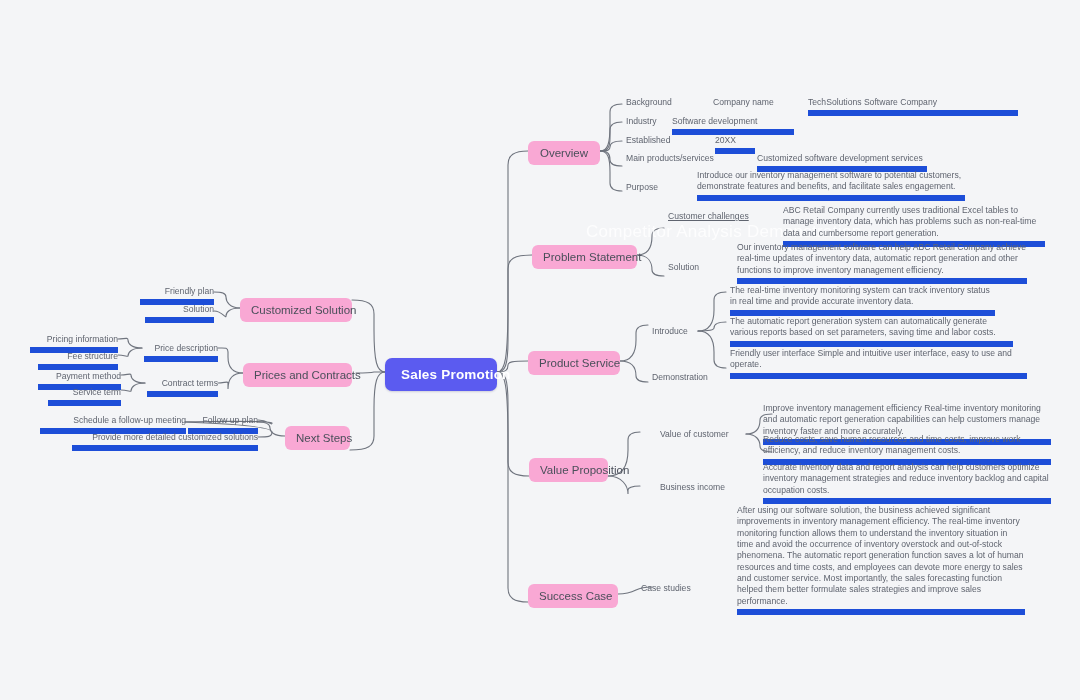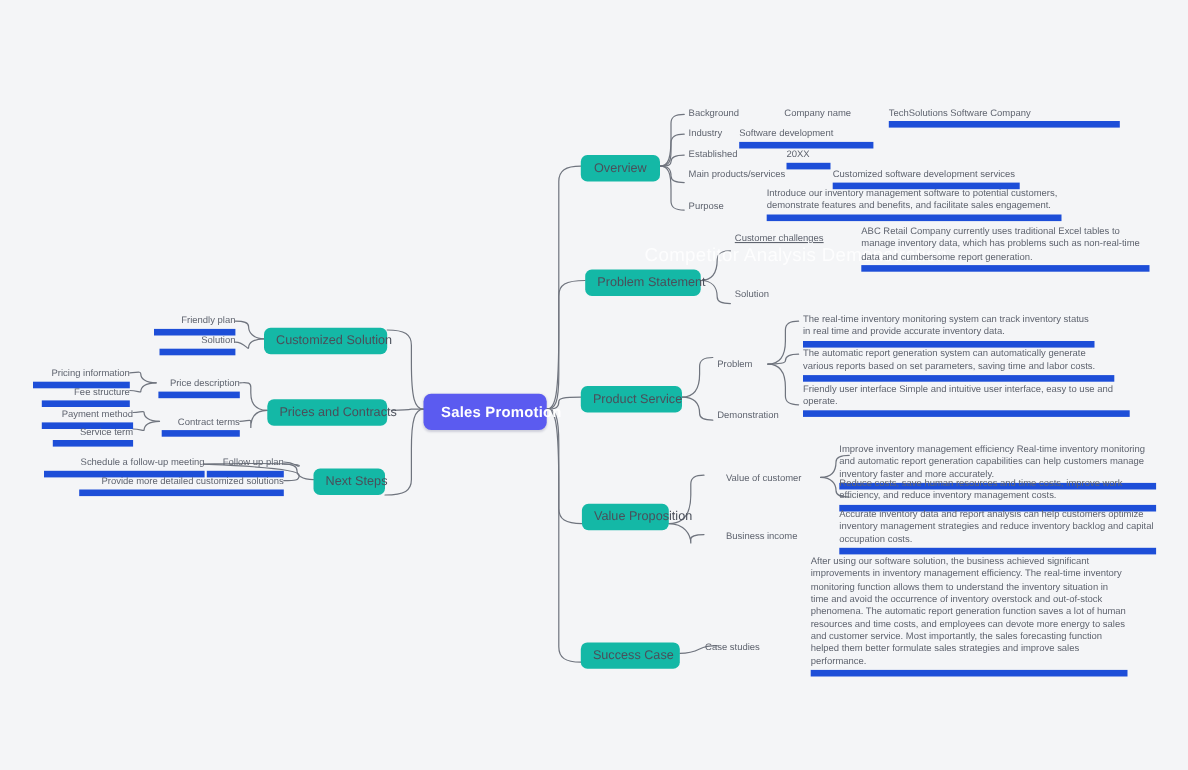--- a/index.html
+++ b/index.html
@@ -42,21 +42,21 @@
     font-size: 13.5px;
     font-weight: bold;
     letter-spacing: .2px;
     padding: 9px 16px;
     text-align: center;
     box-shadow: 0 1px 2px rgba(40,40,90,.18);
   }
 
   
   .branch-node {
-    background: #14b8a6;
+    background: #f9a8d4;
     color: #4a4f5a;
     border-radius: 6px;
     font-size: 11.5px;
     padding: 6px 11px;
     text-align: center;
   }
 
   
   .leaf {
     font-size: 8.6px;
@@ -169,24 +169,25 @@
 
   <div class="node label" style="left:626px; top:182px;">Purpose</div>
   <div class="node leaf" style="left:697px; top:170px; width:268px;">Introduce our inventory management software to potential customers, demonstrate features and benefits, and facilitate sales engagement.</div>
 
   <div class="node branch-node" style="left:532px; top:245px; width:105px;">Problem Statement</div>
 
   <div class="node label" style="left:668px; top:211px;text-decoration:underline;">Customer challenges</div>
   <div class="node leaf" style="left:783px; top:205px; width:262px;">ABC Retail Company currently uses traditional Excel tables to manage inventory data, which has problems such as non-real-time data and cumbersome report generation.</div>
 
   <div class="node label" style="left:668px; top:262px;">Solution</div>
+  <div class="node leaf" style="left:737px; top:242px; width:290px;">Our inventory management software can help ABC Retail Company achieve real-time updates of inventory data, automatic report generation and other functions to improve inventory management efficiency.</div>
 
   <div class="node branch-node" style="left:528px; top:351px; width:92px;">Product Service</div>
 
-  <div class="node label" style="left:652px; top:326px;">Problem</div>
+  <div class="node label" style="left:652px; top:326px;">Introduce</div>
 
   <div class="node leaf" style="left:730px; top:285px; width:265px;">The real-time inventory monitoring system can track inventory status in real time and provide accurate inventory data.</div>
   <div class="node leaf" style="left:730px; top:316px; width:283px;">The automatic report generation system can automatically generate various reports based on set parameters, saving time and labor costs.</div>
   <div class="node leaf" style="left:730px; top:348px; width:297px;">Friendly user interface Simple and intuitive user interface, easy to use and operate.</div>
 
   <div class="node label" style="left:652px; top:372px;">Demonstration</div>
 
   <div class="node branch-node" style="left:529px; top:458px; width:79px;">Value Proposition</div>
 
   <div class="node label" style="left:660px; top:429px;">Value of customer</div>

